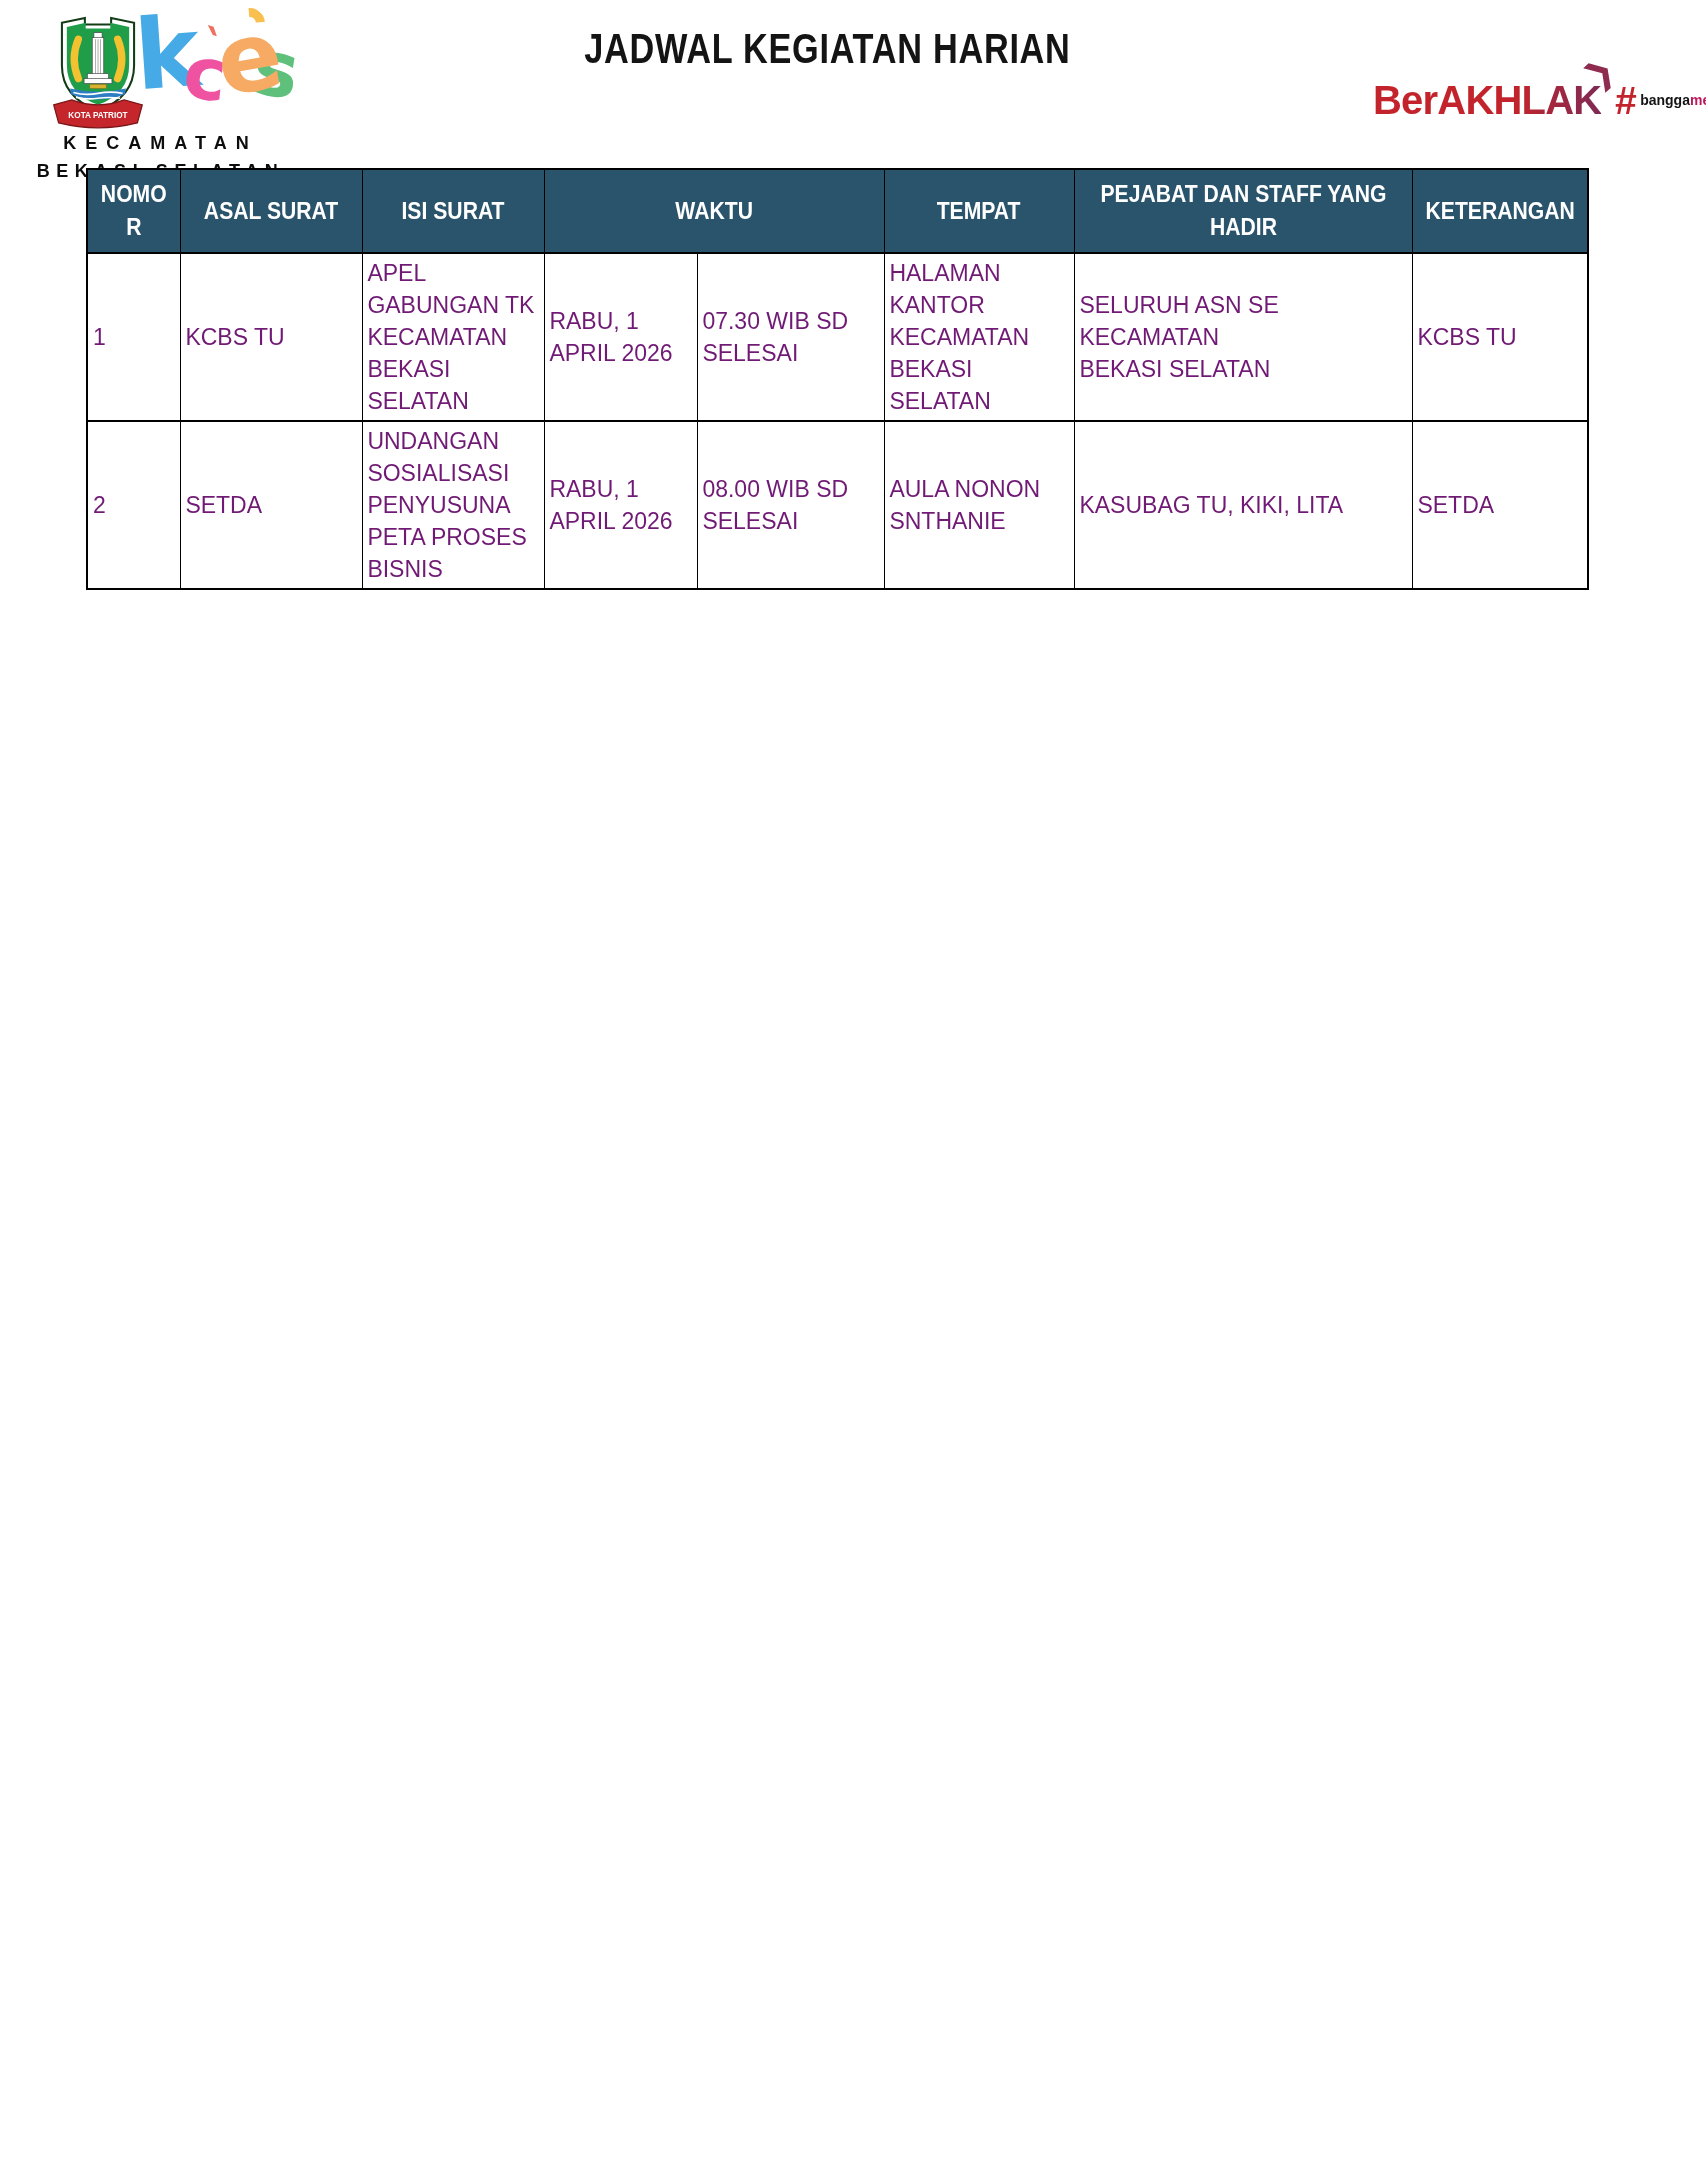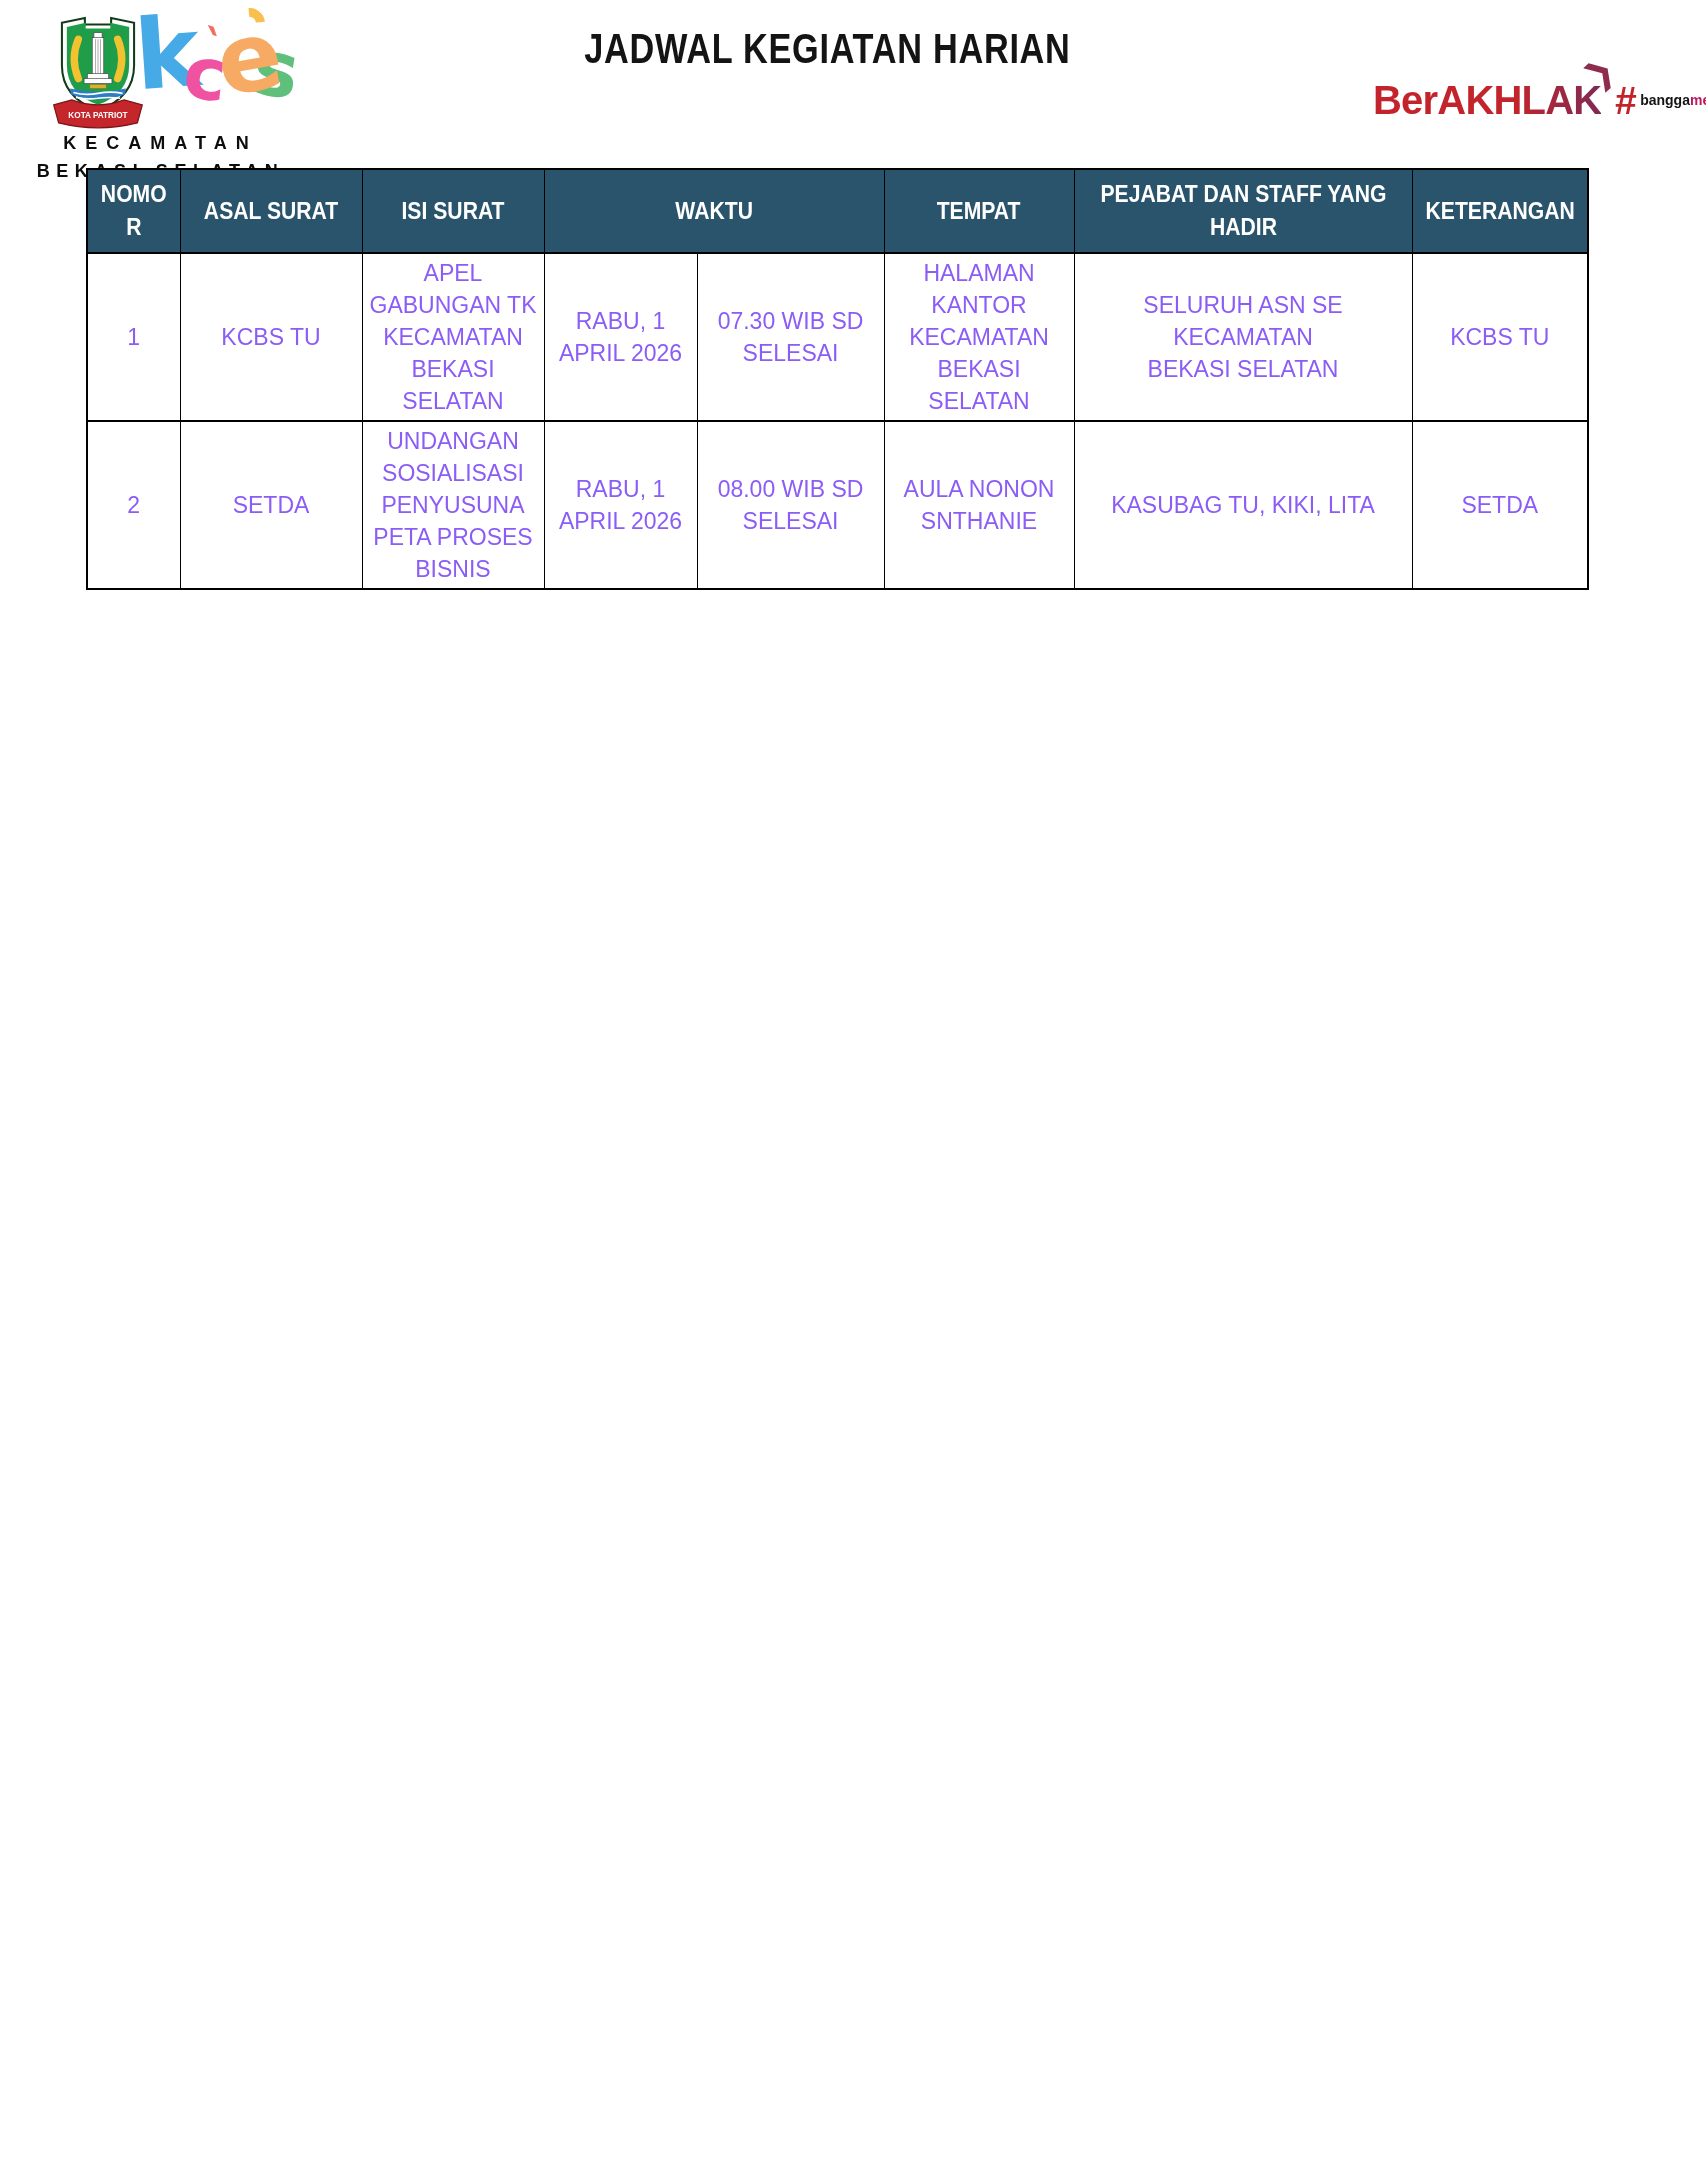--- a/index.html
+++ b/index.html
@@ -64,22 +64,22 @@
   table.schedule {
     position:absolute; left:86px; top:168px; width:1501px;
     border-collapse:collapse; table-layout:fixed; border:2.5px solid #000;
   }
   .schedule th {
     background:#2A546C; color:#fff; font-size:23px; font-weight:bold;
     border:1.6px solid #000; border-bottom-width:2.5px; height:84px;
     text-align:center; vertical-align:middle; white-space:pre-line; line-height:33px; padding:0 4.9px;
   }
   .schedule td {
-    border:1.6px solid #000; font-size:23px; color:#8b5cf6;
-    text-align:center; vertical-align:middle; white-space:pre-line;
+    border:1.6px solid #000; font-size:23px; color:#701a75;
+    vertical-align:middle; white-space:pre-line;
     line-height:32px; padding:0 4.9px; background:#fff;
   }
   .schedule tr.row-body { height:168px; }
   .schedule tr.first-row td { border-bottom-width:2.5px; }
   .hdr { display:inline-block; transform:scaleX(0.92); transform-origin:center; }
 </style>
 </head>
 <body>
 
 <div class="header-band">

